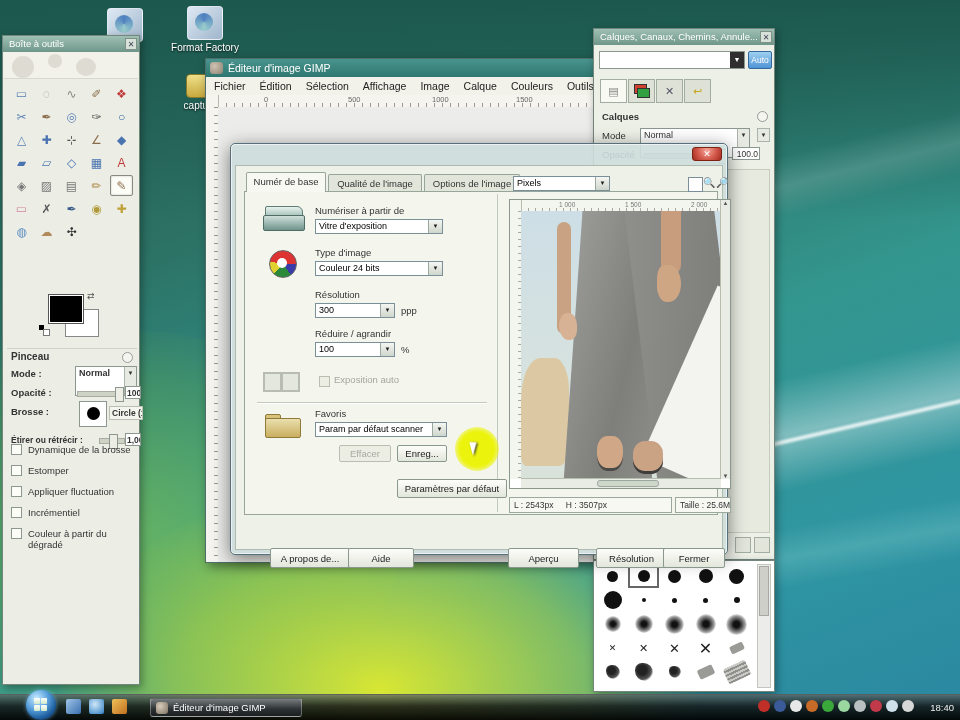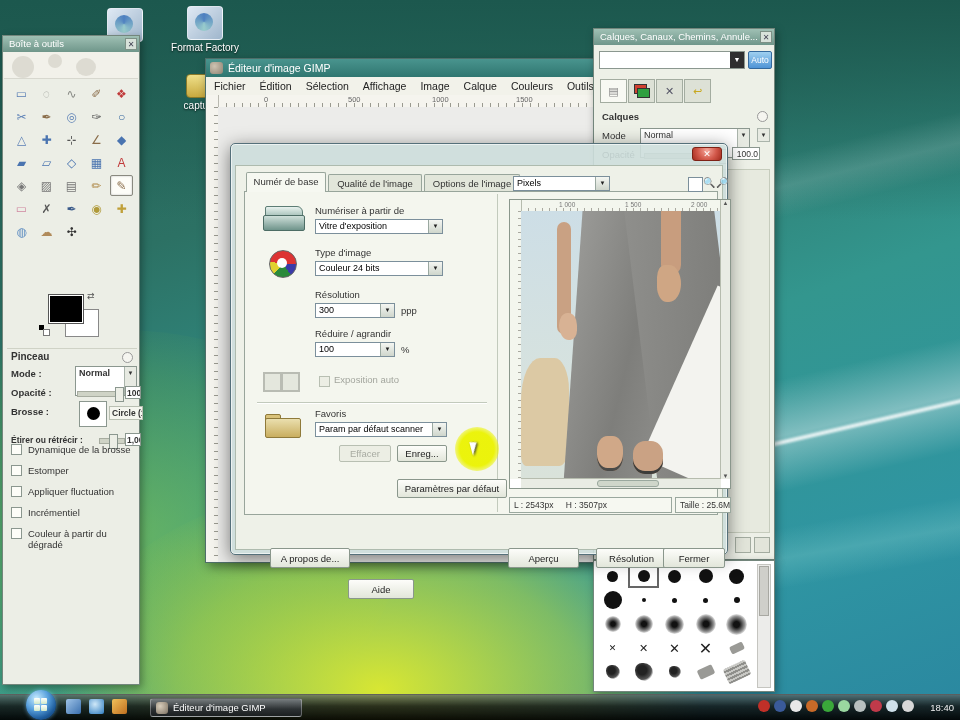--- a/index.html
+++ b/index.html
@@ -565,21 +565,21 @@
           <span>H :</span>
           <span>3507px</span>
         </div>
         <div class="status-box" style="left:430px;width:56px;">
           <span>Taille :</span>
           <span>25.6Mo</span>
         </div>
       </div>
 
       <div class="vbtn" style="left:22px;top:382px;width:80px;height:20px;line-height:19px;margin-left:12px;">A propos de...</div>
-      <div class="vbtn" style="left:112px;top:382px;width:66px;height:20px;line-height:19px;margin-top:31px;">Aide</div>
+      <div class="vbtn" style="left:112px;top:382px;width:66px;height:20px;line-height:19px;">Aide</div>
       <div class="vbtn" style="left:272px;top:382px;width:71px;height:20px;line-height:19px;">Aperçu</div>
       <div class="vbtn" style="left:360px;top:382px;width:71px;height:20px;line-height:19px;">Résolution</div>
       <div class="vbtn" style="left:427px;top:382px;width:62px;height:20px;line-height:19px;">Fermer</div>
     </div>
   </div>
 
   <div id="cursor-glow"></div>
   <div id="cursor-arrow"></div>
 
   <div id="taskbar">

